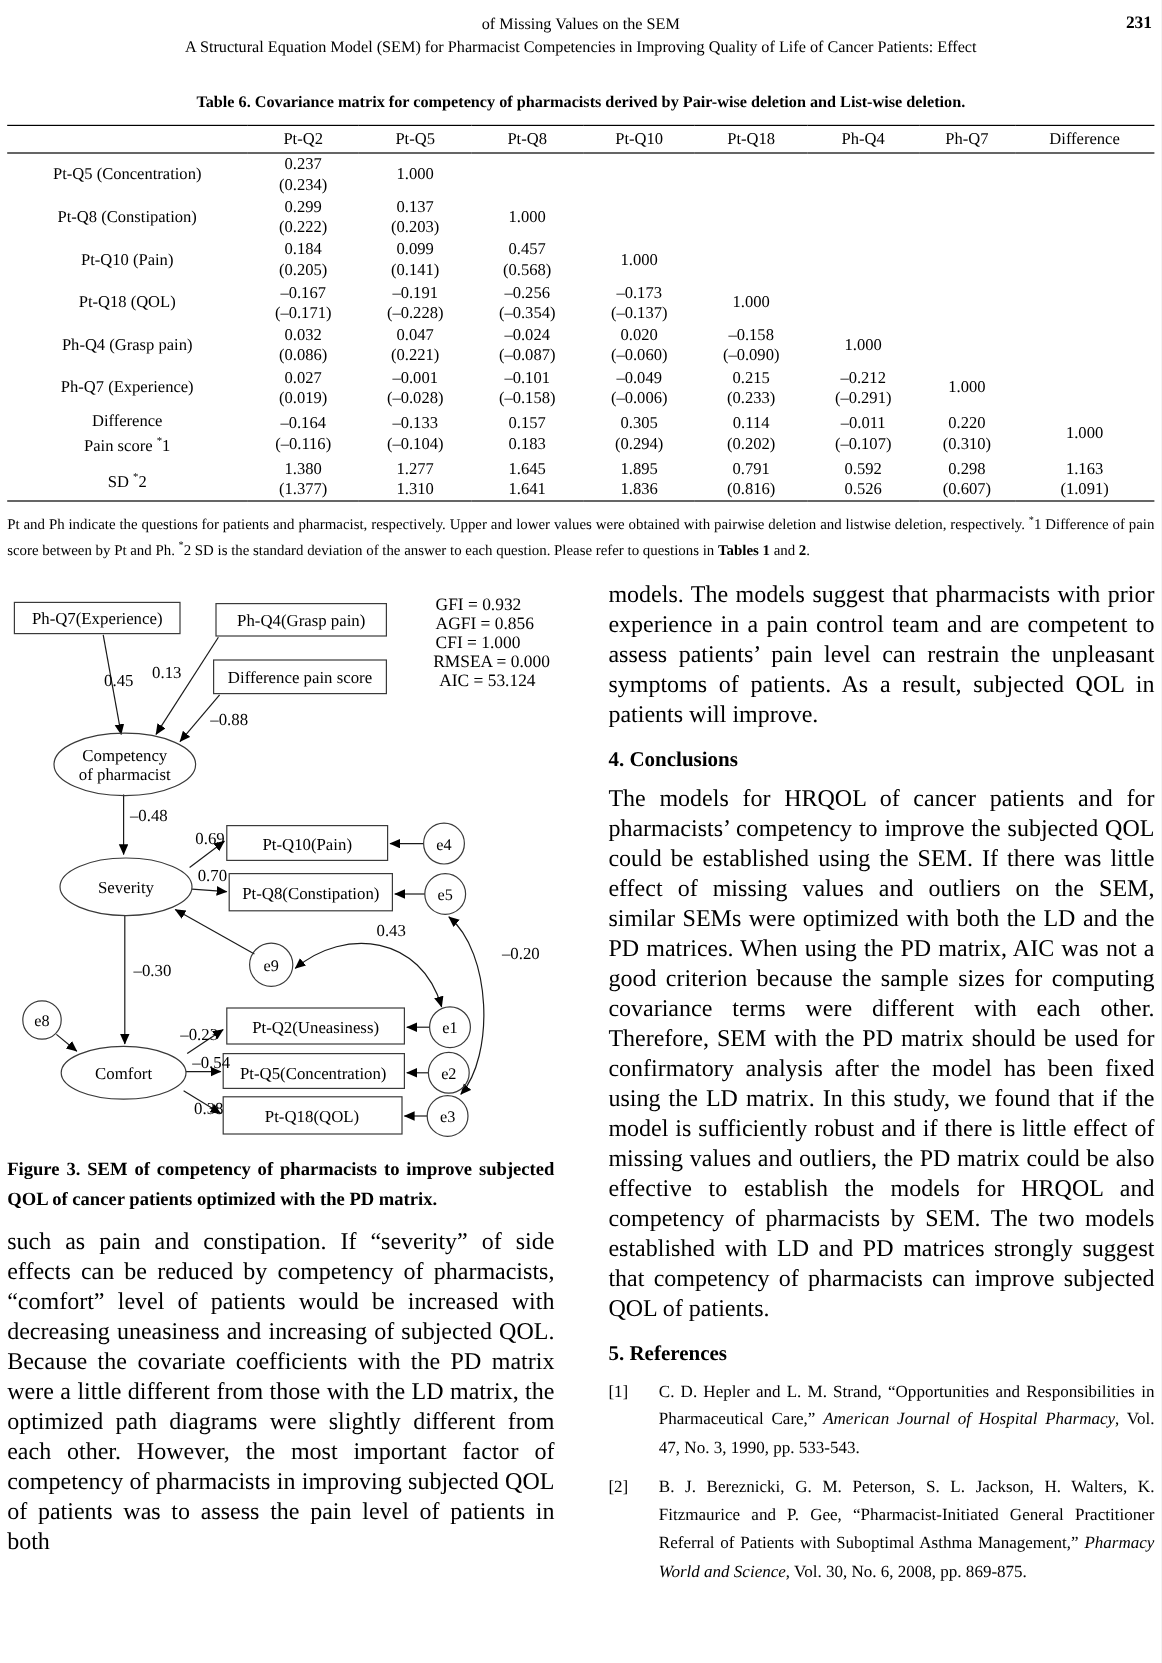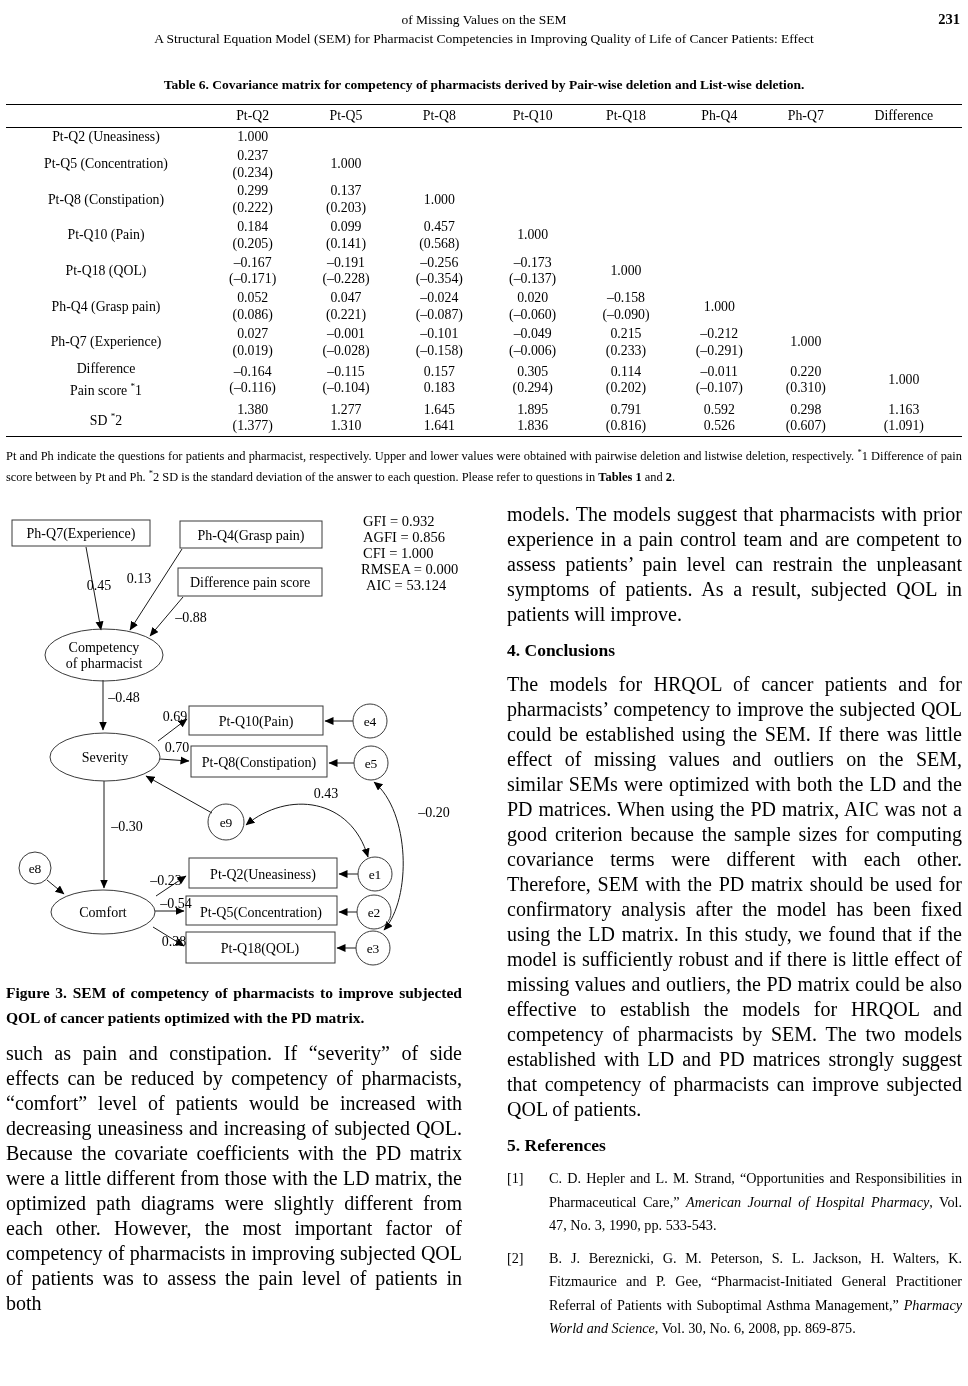--- a/index.html
+++ b/index.html
@@ -87,35 +87,20 @@
           <th>Pt-Q10</th>
           <th>Pt-Q18</th>
           <th>Ph-Q4</th>
           <th>Ph-Q7</th>
           <th>Difference</th>
         </tr>
     </thead>
     <tbody>
         <tr>
           <td>
-            <div><span>Pt-Q2 (Uneasiness)</span></div>
-          </td>
-          <td>
-            <div>1.000</div>
-          </td>
-          <td></td>
-          <td></td>
-          <td></td>
-          <td></td>
-          <td></td>
-          <td></td>
-          <td></td>
-        </tr>
-        <tr>
-          <td>
             <div><span>Pt-Q5 (Concentration)</span></div>
           </td>
           <td>
             <div>0.237</div>
             <div>(0.234)</div>
           </td>
           <td>
             <div>1.000</div>
           </td>
           <td></td>
@@ -195,21 +180,21 @@
           </td>
           <td></td>
           <td></td>
           <td></td>
         </tr>
         <tr>
           <td>
             <div><span>Ph-Q4 (Grasp pain)</span></div>
           </td>
           <td>
-            <div>0.052</div>
+            <div>0.032</div>
             <div>(0.086)</div>
           </td>
           <td>
             <div>0.047</div>
             <div>(0.221)</div>
           </td>
           <td>
             <div>–0.024</div>
             <div>(–0.087)</div>
           </td>
@@ -263,21 +248,21 @@
         <tr>
           <td>
             <div><span>Difference</span></div>
             <div><span>Pain score </span><sup>*</sup><span>1</span></div>
           </td>
           <td>
             <div>–0.164</div>
             <div>(–0.116)</div>
           </td>
           <td>
-            <div>–0.115</div>
+            <div>–0.133</div>
             <div>(–0.104)</div>
           </td>
           <td>
             <div>0.157</div>
             <div>0.183</div>
           </td>
           <td>
             <div>0.305</div>
             <div>(0.294)</div>
           </td>

